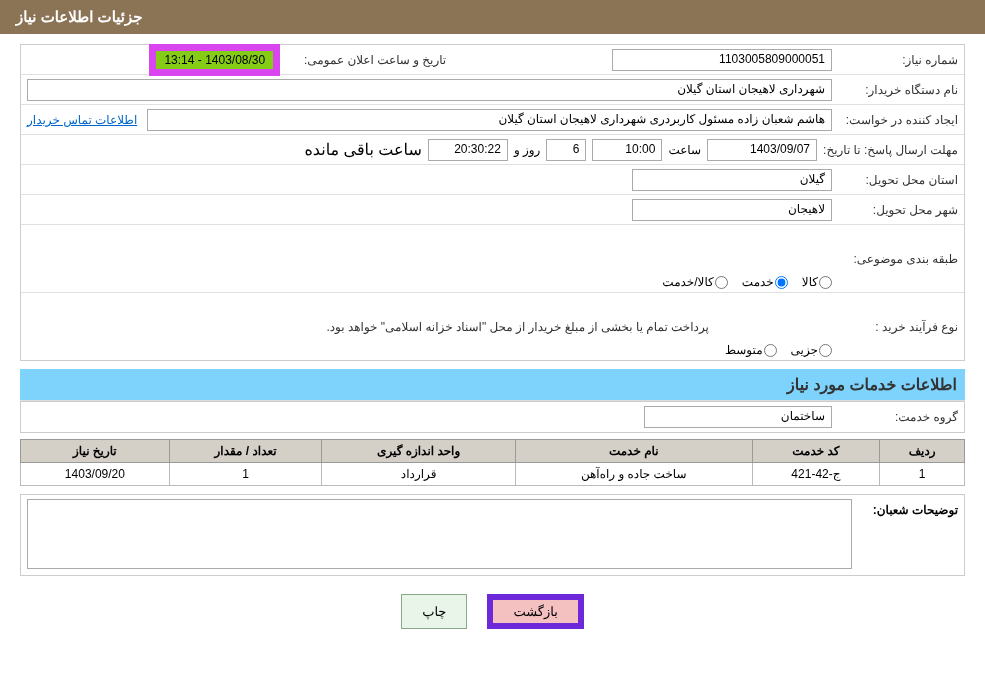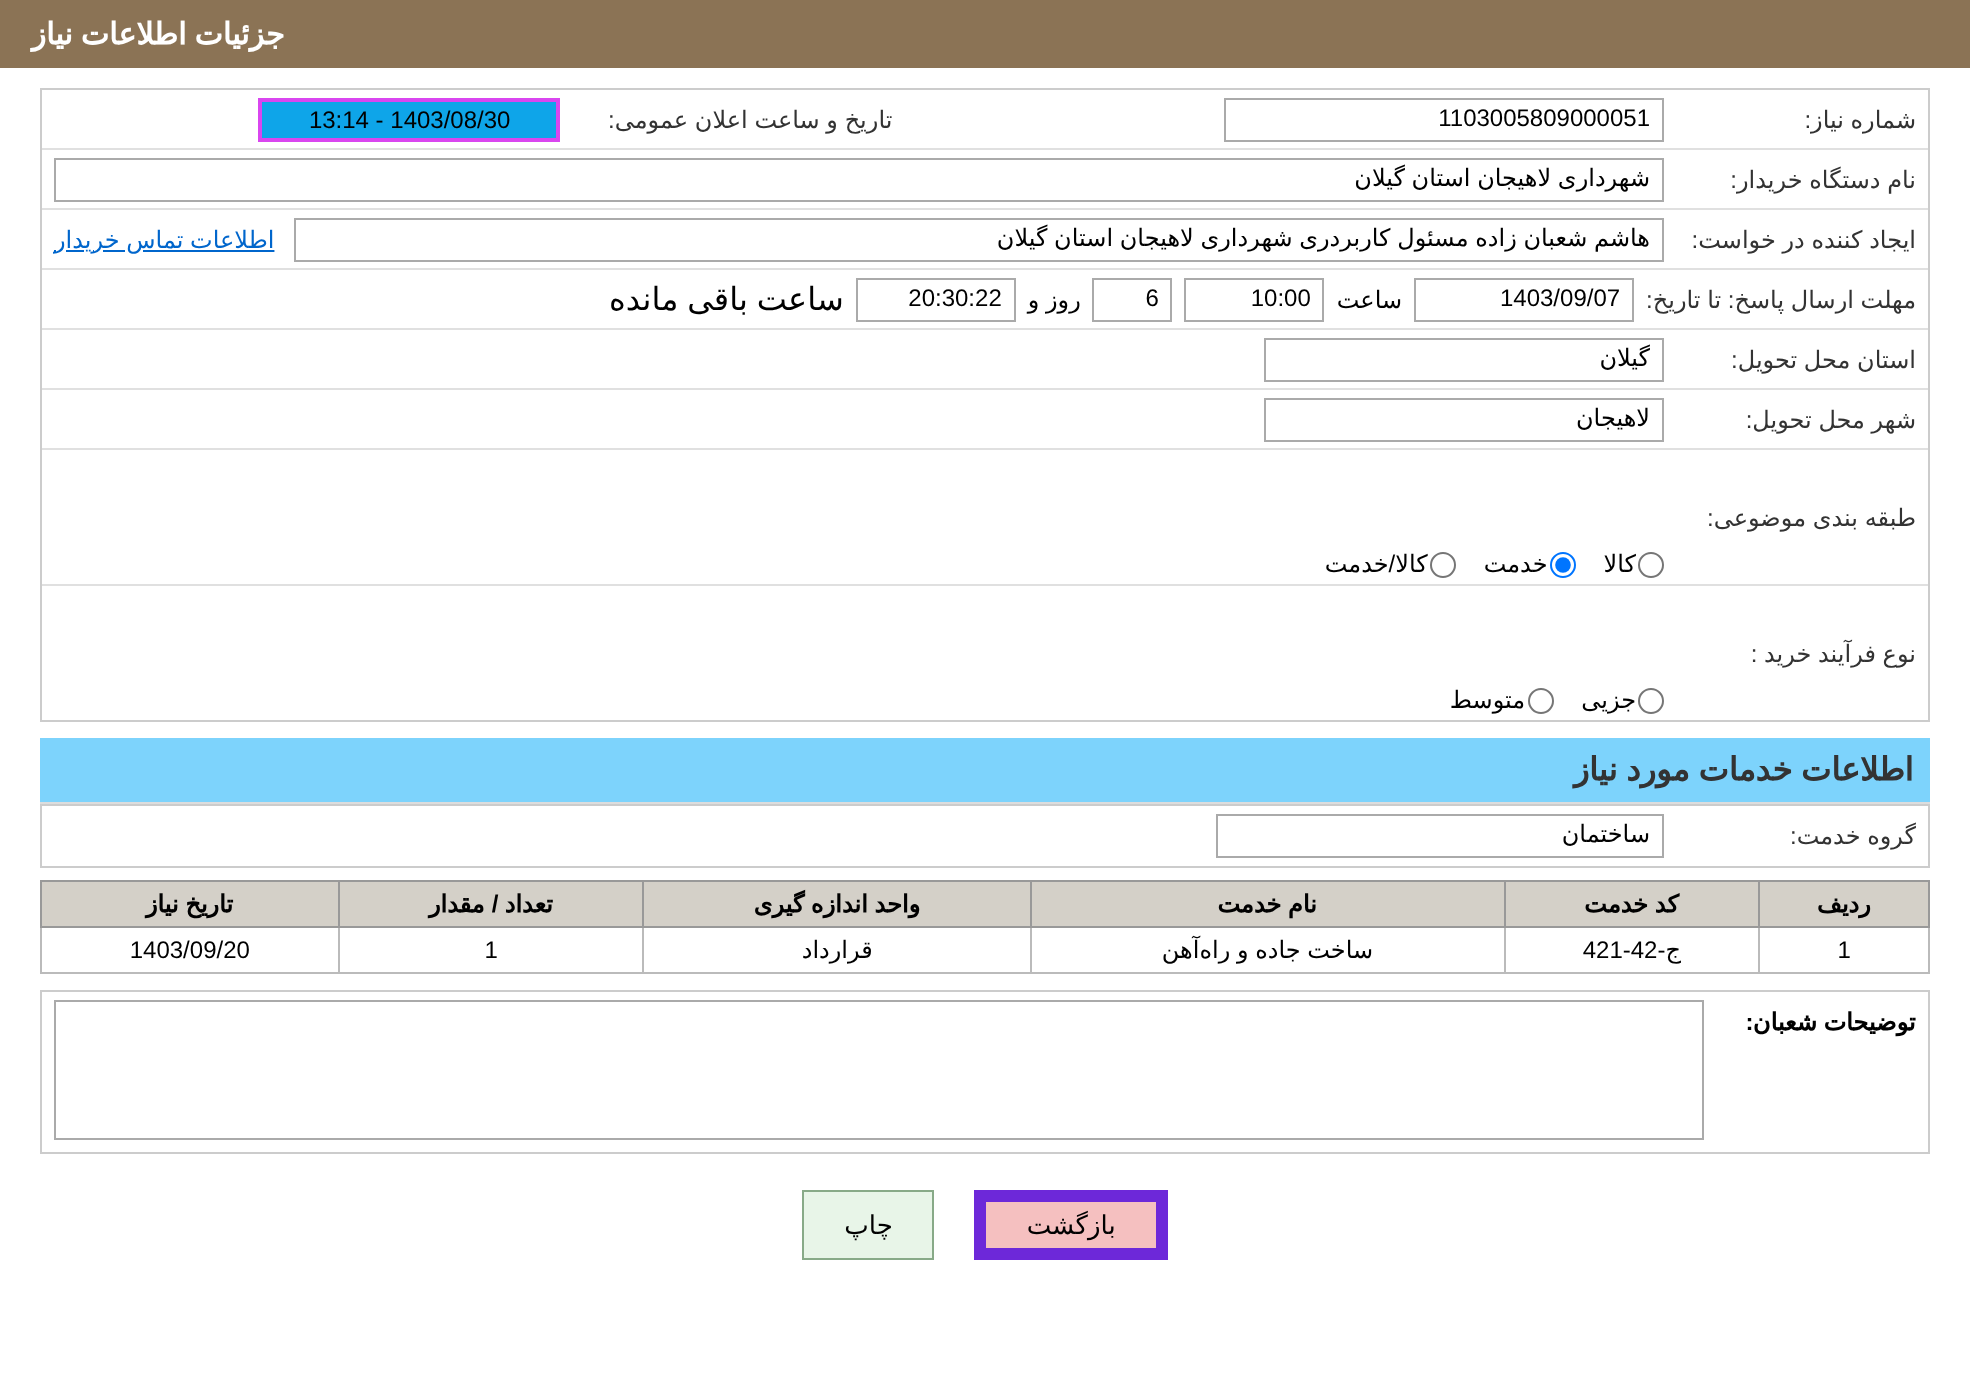--- a/index.html
+++ b/index.html
@@ -61,23 +61,23 @@
       min-height: 22px;
       font-size: 12px;
       font-family: Tahoma, Arial, sans-serif;
       text-align: right;
       direction: rtl;
     }
     .input-full {
       width: 100%;
     }
     .date-display {
-      border: 2px solid #d946ef;
-      background: #0ea5e9;
-      padding: 2px 23px;
+      border: 7px solid #d946ef;
+      background: #84cc16;
+      padding: 2px 8px;
       font-size: 12px;
       color: #000;
       white-space: nowrap;
     }
     .blue-link {
       color: #0066cc;
       text-decoration: underline;
       cursor: pointer;
       font-size: 12px;
     }
@@ -283,33 +283,34 @@
           <div class="radio-group">
             <div class="radio-item">
               <input type="radio" name="purchase_type" value="جزیی" style="">
               <span>جزیی</span>
             </div>
             <div class="radio-item">
               <input type="radio" name="purchase_type" value="متوسط" style="">
               <span>متوسط</span>
             </div>
           </div>
+          <span style="font-size:12px; color:#333;">پرداخت تمام یا بخشی از مبلغ خریدار از محل "اسناد خزانه اسلامی" خواهد بود.</span>
         </div>
       </div>
 
     </div>
 
 
     <div class="section-title">اطلاعات خدمات مورد نیاز</div>
 
     <div class="form-section" style="margin-bottom:6px;">
       <div class="form-row">
         <span class="label-cell">گروه خدمت:</span>
         <div class="value-cell">
-          <div class="input-box" style="width:224px;">ساختمان</div>
+          <div class="input-box" style="width:188px;">ساختمان</div>
         </div>
       </div>
     </div>
 
     <div class="services-section">
       <table class="services-table">
         <thead>
           <tr>
             <th>ردیف</th>
             <th>کد خدمت</th>

